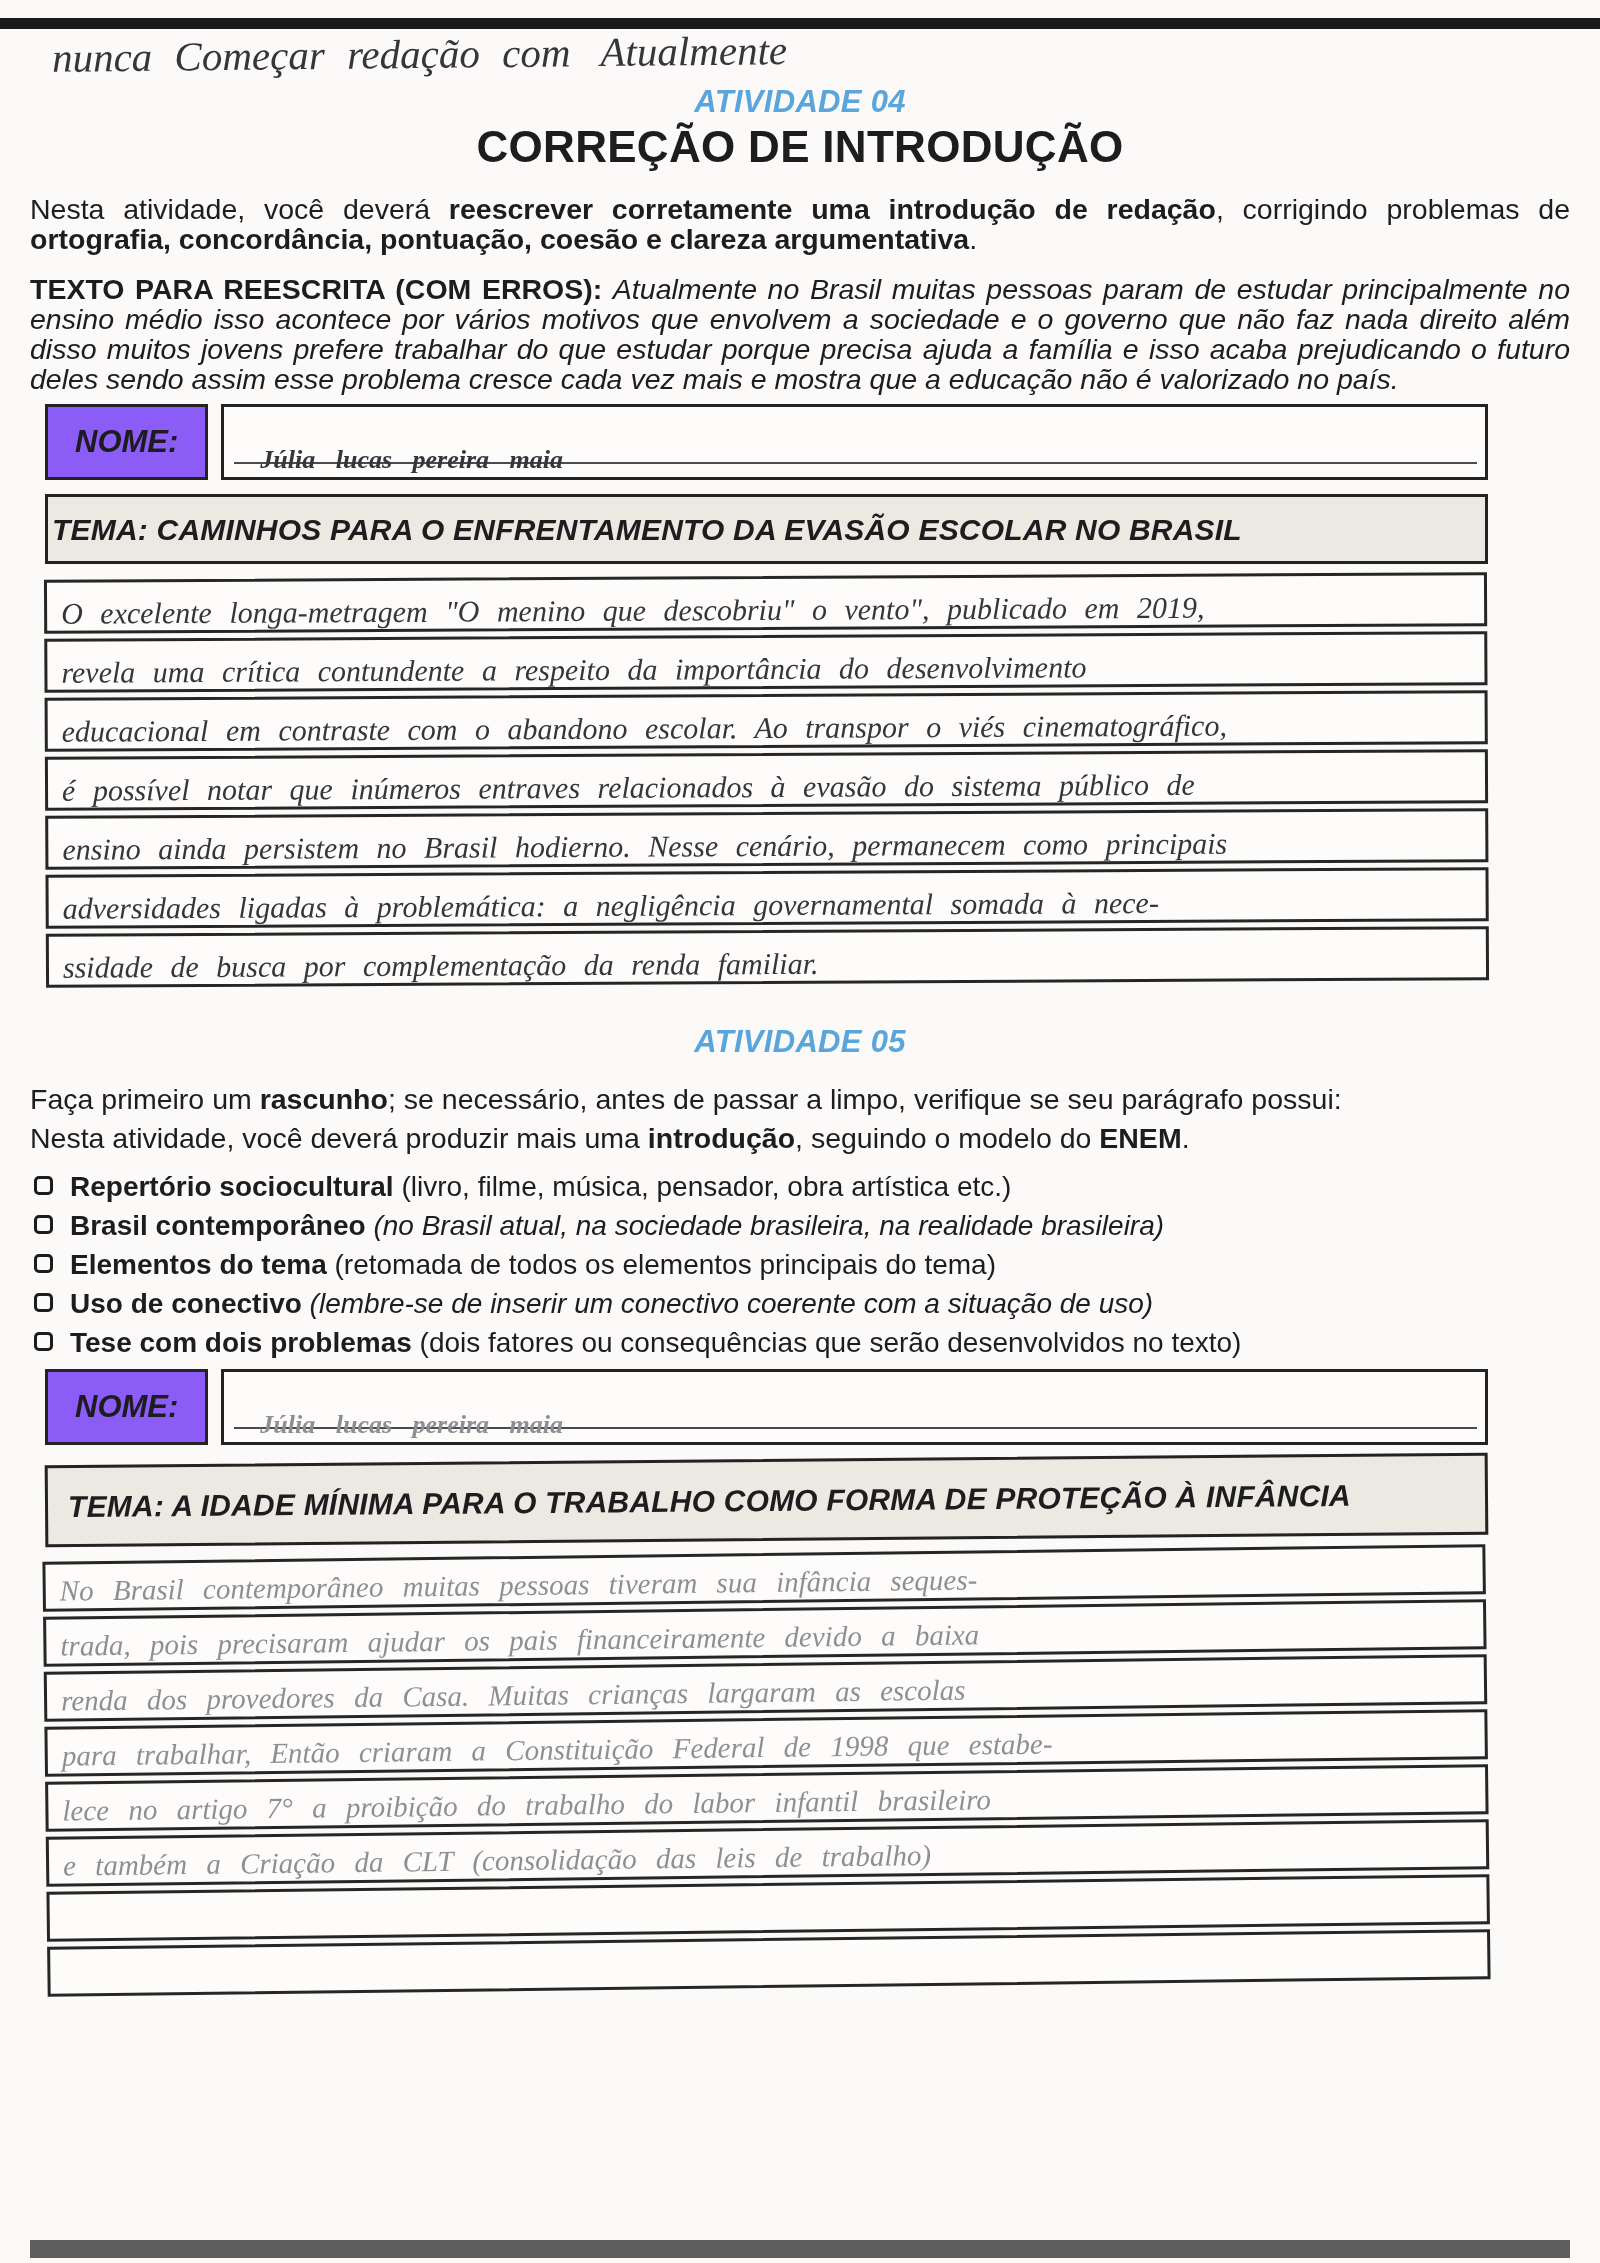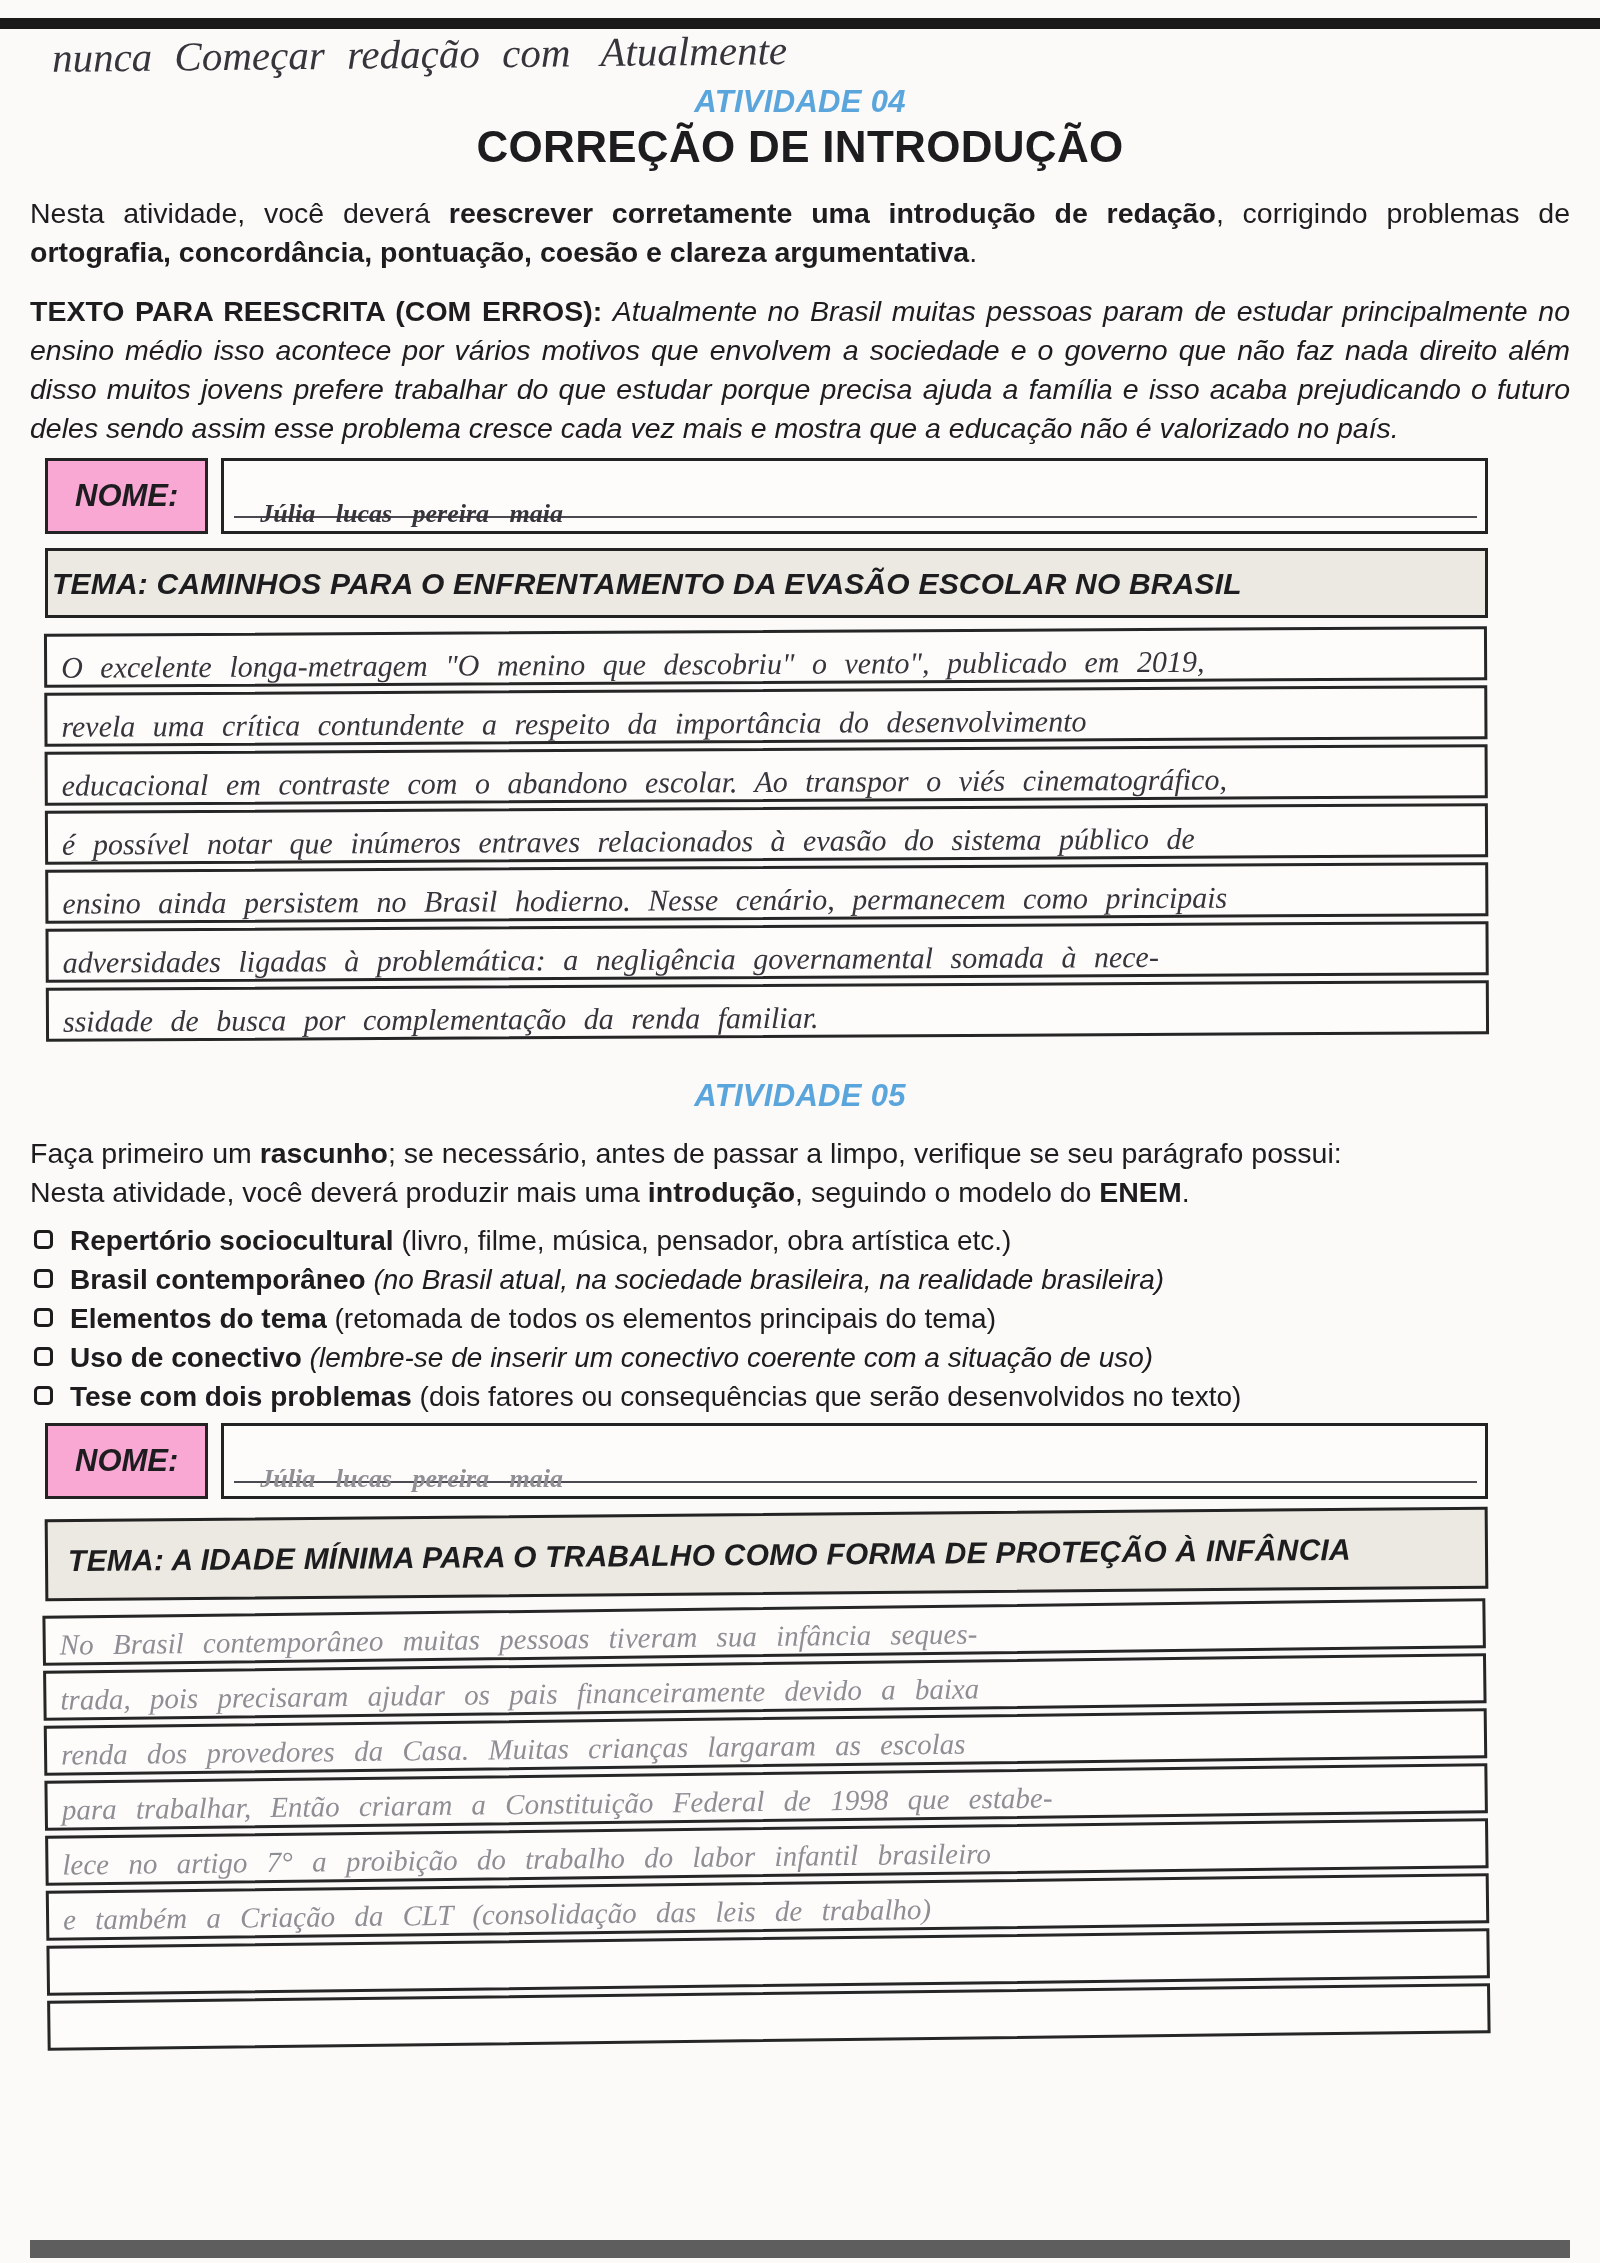--- a/index.html
+++ b/index.html
@@ -28,30 +28,30 @@
   }
   .note-word{margin-left:30px;}
 
   .content{padding-top:84px;}
 
   .act-label{text-align:center;font-weight:bold;font-size:31px;color:var(--accent);letter-spacing:.3px;font-style:italic;}
   .act-title{text-align:center;font-weight:bold;margin-top:2px;letter-spacing:.3px;}
   .t4{font-size:44px;}
   .t5{font-size:47px;margin-top:6px;}
 
-  .para{margin:22px 30px 0;font-size:28.5px;line-height:39px;}
+  .para{margin:22px 30px 0;font-size:28.5px;line-height:30px;}
   .justify{text-align:justify;}
   .rewrite{margin-top:20px;}
   .it{font-style:italic;text-align:right;}
   b{font-weight:bold;}
 
   .nome-row{display:flex;margin:10px 112px 0 45px;height:76px;}
   .nome-label-box{
     border:3px solid #232323;display:flex;align-items:center;
-    padding:0 27px;font-weight:bold;font-style:italic;font-size:31px;background:#f9a8d4;
+    padding:0 27px;font-weight:bold;font-style:italic;font-size:31px;background:#8b5cf6;
   }
   .nome-field{flex:1;border:3px solid #232323;margin-left:13px;position:relative;background:#fdfcfa;}
   .nome-baseline{position:absolute;left:10px;right:8px;bottom:13px;border-bottom:2.5px solid #4a4a50;}
   .nome-value{position:absolute;left:36px;bottom:2px;font-size:26px;white-space:nowrap;word-spacing:14px;font-weight:bold;}
 
   .tema-bar{
     margin:14px 112px 0 45px;border:3px solid #232323;background:var(--tema-bg);
     padding:16px 4px 14px;font-weight:bold;font-style:italic;font-size:30px;letter-spacing:.2px;
   }
   .tema2{padding:22px 20px 20px;transform:rotate(-0.5deg);}

